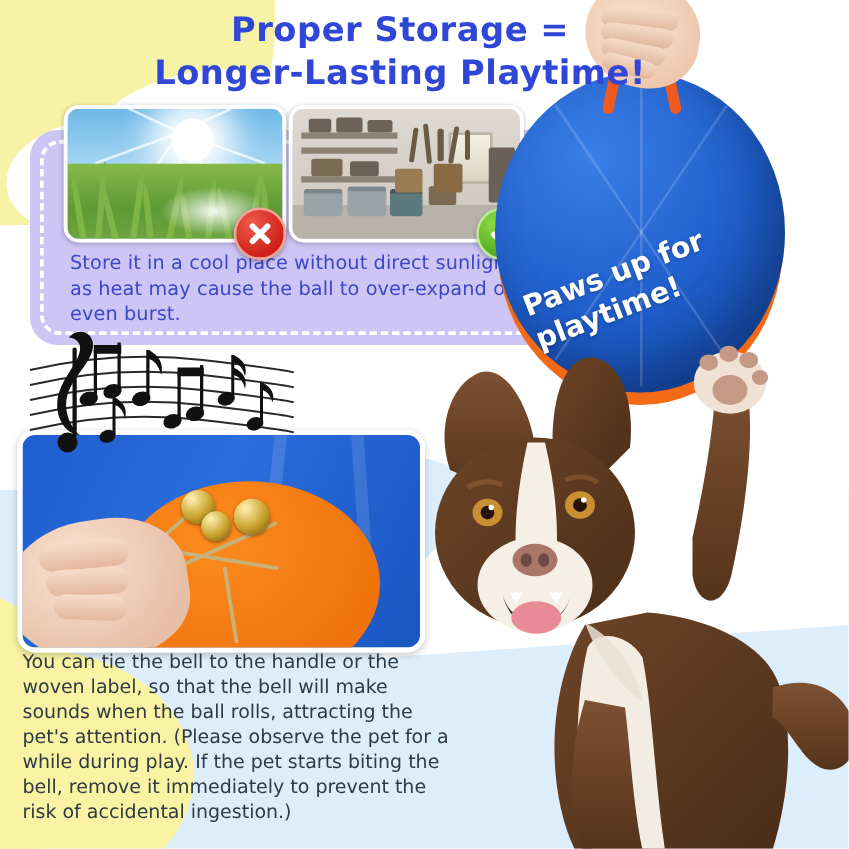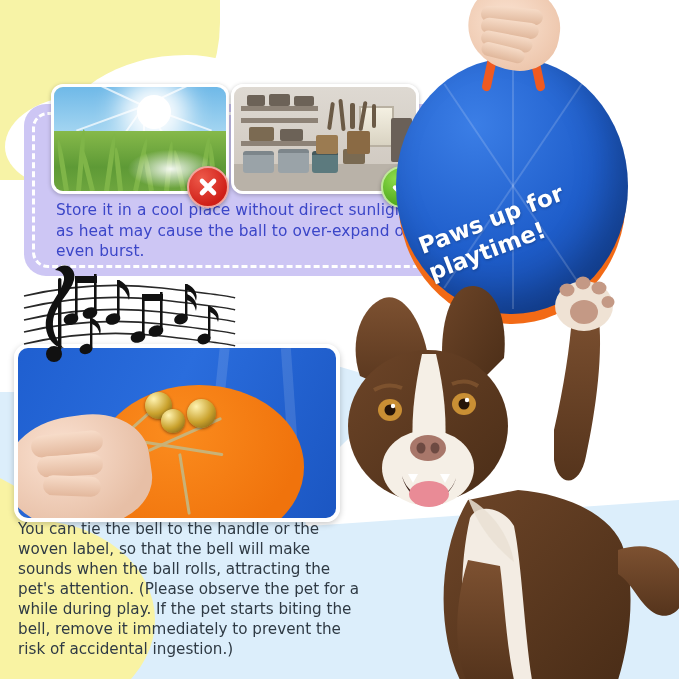--- a/index.html
+++ b/index.html
@@ -190,20 +190,22 @@
   <div class="bg-white-wedge"></div>
   <div class="bg-yellow-tl"></div>
   <div class="bg-yellow-tl2"></div>
   <div class="bg-white-tl-blob"></div>
   <div class="bg-white-tl-blob2"></div>
   <div class="bg-white-right"></div>
   <div class="bg-yellow-bl"></div>
   <div class="bg-yellow-bl2"></div>
 
   <div class="title">
+    <div>Proper Storage =</div>
+    <div>Longer-Lasting Playtime!</div>
   </div>
 
   <div class="purple-panel"></div>
 
   <div class="photo ph-sun">
     <div class="sky"></div>
     <div class="sun"></div>
     <div class="ray" style="transform:rotate(0deg)"></div>
     <div class="ray" style="transform:rotate(35deg)"></div>
     <div class="ray" style="transform:rotate(-35deg)"></div>

